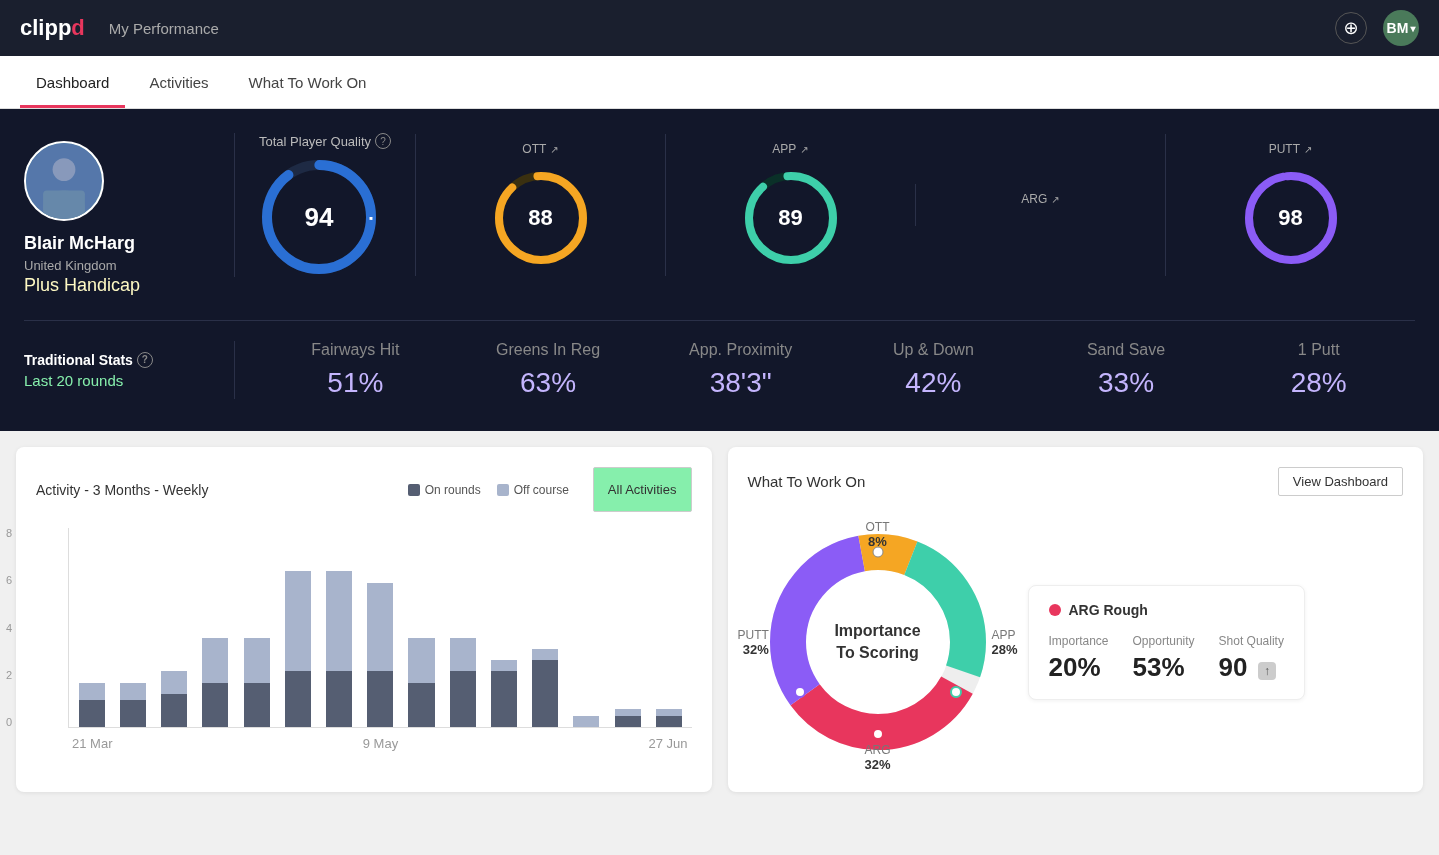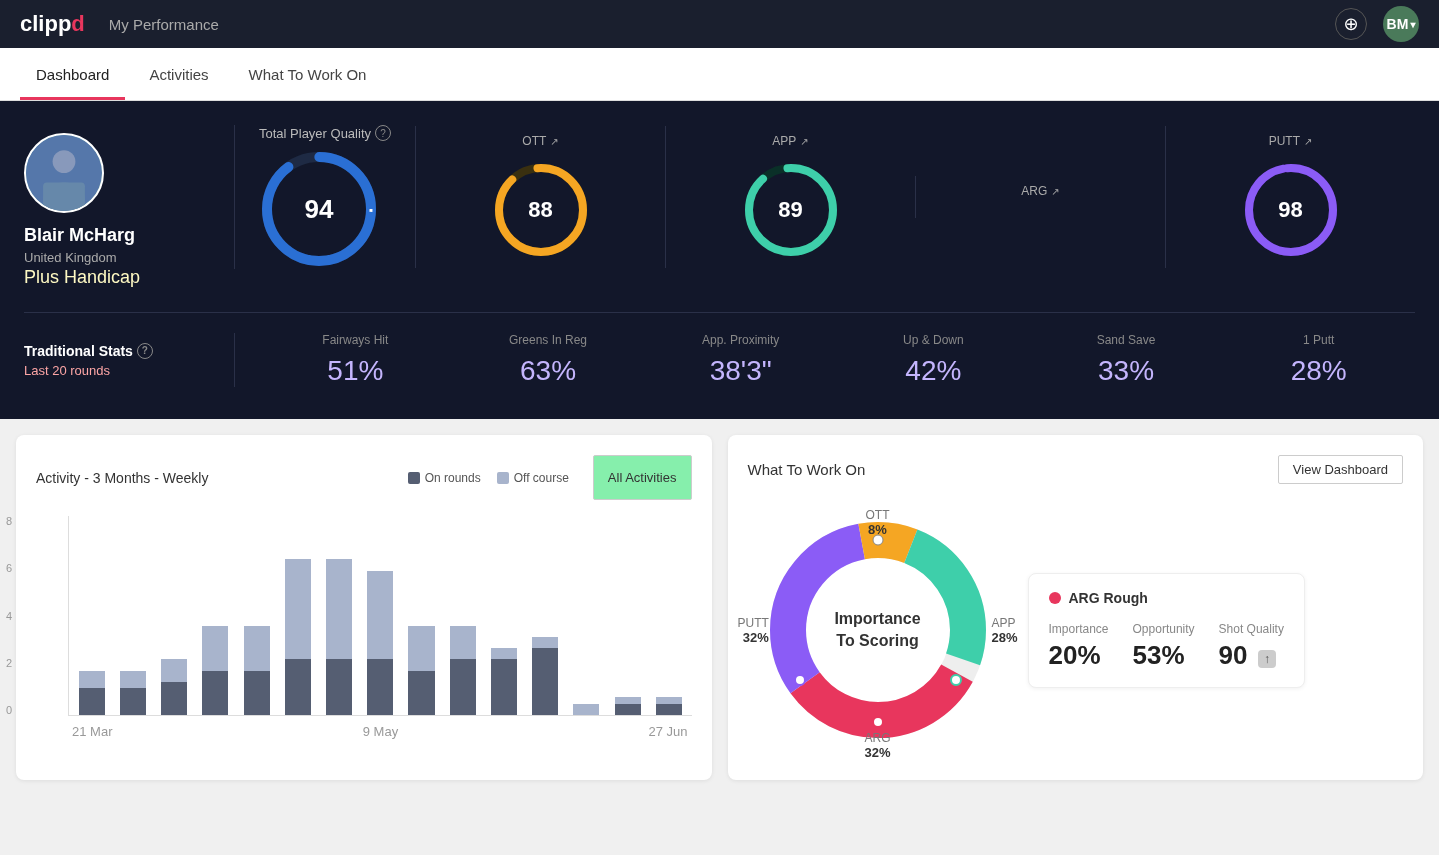--- a/index.html
+++ b/index.html
@@ -1,21 +1,21 @@
 <!DOCTYPE html>
 <html><head>
   <meta charset="utf-8">
   <style>
     * { box-sizing: border-box; margin: 0; padding: 0; }
     body { font-family: -apple-system, BlinkMacSystemFont, 'Segoe UI', sans-serif; background: #f0f0f0; }
 
     
     .header {
       background: #1a1f2e;
-      height: 48px;
+      height: 56px;
       display: flex;
       align-items: center;
       padding: 0 20px;
       justify-content: space-between;
     }
     .logo {
       display: flex;
       align-items: center;
     }
     .logo-text {
@@ -187,40 +187,40 @@
     }
     .trad-title {
       color: #fff;
       font-size: 14px;
       font-weight: 600;
       display: flex;
       align-items: center;
       gap: 4px;
     }
     .trad-sub {
-      color: #fca5a5;
-      font-size: 13px;
+      color: #86efac;
+      font-size: 15px;
       margin-top: 4px;
     }
     .trad-values {
       flex: 1;
       display: flex;
       border-left: 1px solid #2a3048;
       padding-left: 24px;
     }
     .trad-item {
       flex: 1;
       display: flex;
       flex-direction: column;
       align-items: center;
       padding: 0 8px;
     }
     .trad-item-label {
       color: #888;
-      font-size: 12px;
+      font-size: 16px;
       margin-bottom: 8px;
     }
     .trad-item-value {
       color: #c4b5fd;
       font-size: 28px;
       font-weight: 300;
     }
 
     
     .bottom-section {

